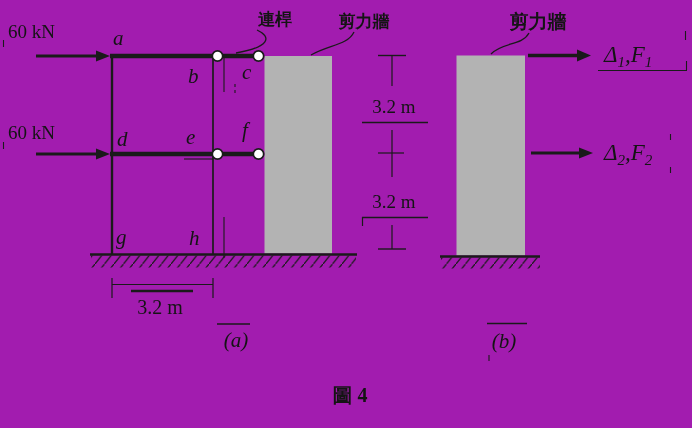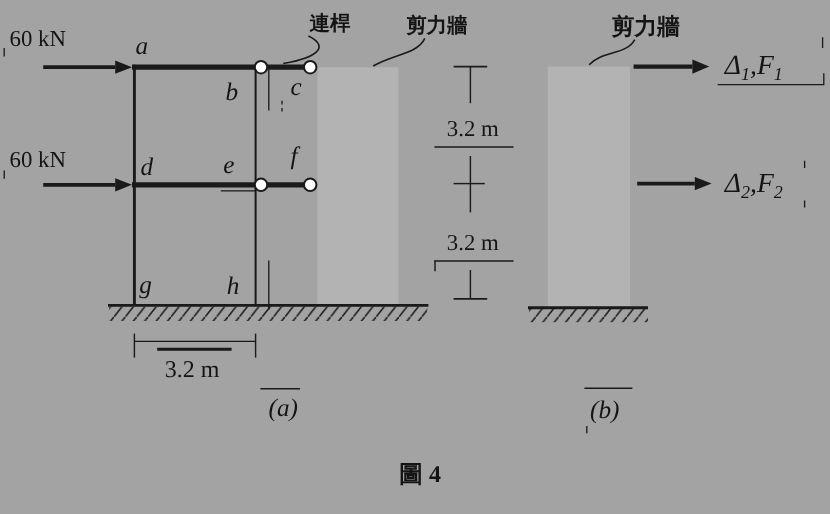--- a/index.html
+++ b/index.html
@@ -1,17 +1,17 @@
 <!DOCTYPE html>
 <html><head>
 <meta charset="utf-8">
 <style>
   html,body { margin:0; padding:0; background:#ffffff; }
   #stage {
-    position:relative; width:692px; height:428px; background:#a3a3a3;
+    position:relative; width:692px; height:428px; background:#a21caf;
     font-family:"Liberation Serif", serif; overflow:hidden;
   }
   svg { position:absolute; left:0; top:0; }
   line, path, polyline { stroke:#1a1a1a; }
   text { fill:#141414; }
   .serif { font-family:"Liberation Serif", serif; }
   .it { font-style:italic; }
   .cjk { font-family:"Liberation Sans", sans-serif; font-weight:700; }
   .mid { text-anchor:middle; }
   .sub { font-size:15px; }

